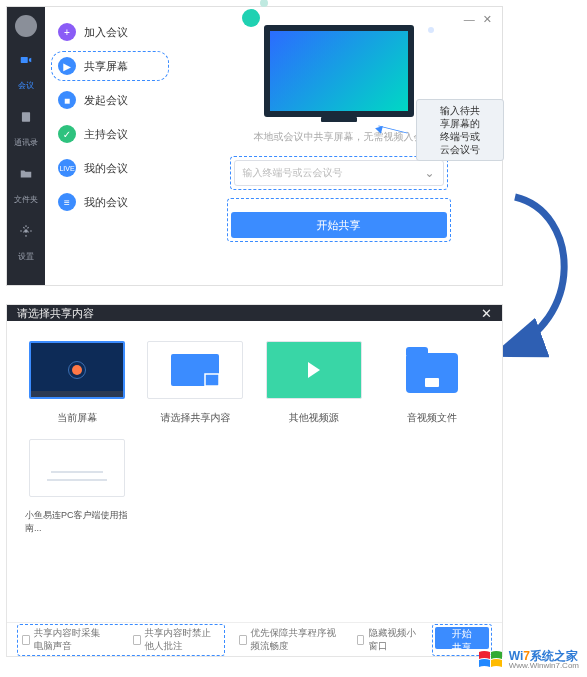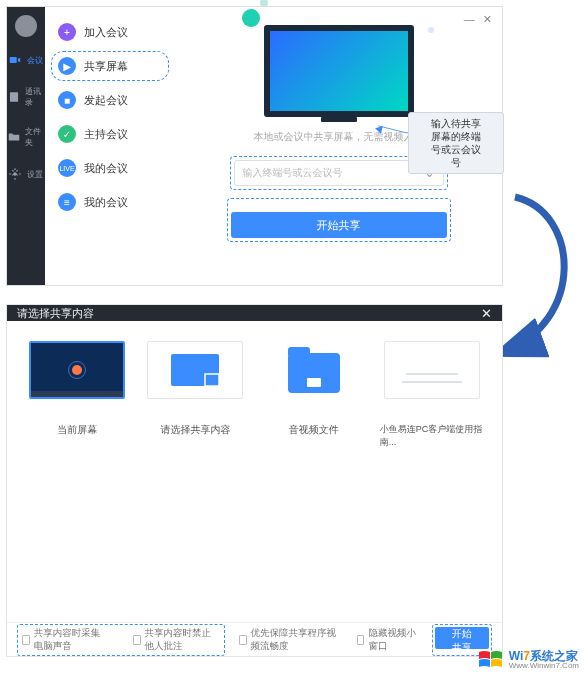--- a/index.html
+++ b/index.html
@@ -2,21 +2,21 @@
 <html><head>
 <meta charset="utf-8">
 <style>
 *{box-sizing:border-box;margin:0;padding:0;font-family:"Microsoft YaHei","PingFang SC",sans-serif}
 body{background:#fff;width:587px;height:677px;position:relative;overflow:hidden}
 
 
 .win1{position:absolute;left:6px;top:6px;width:497px;height:280px;border:1px solid #e0e0e0;background:#fff;display:flex}
 .sidebar{width:38px;background:#262a33;display:flex;flex-direction:column;align-items:center;padding-top:8px;gap:12px;color:#aab}
 .avatar{width:22px;height:22px;border-radius:50%;background:#8a8f99}
-.sb-item{display:flex;align-items:center;gap:4px;font-size:8px;color:#9aa0ad;width:100%;padding:3px 0;cursor:pointer}
+.sb-item{display:flex;flex-direction:column;align-items:center;gap:12px;font-size:8px;color:#9aa0ad;width:100%;padding:3px 0;cursor:pointer}
 .sb-item.active{color:#3b8cff}
 .sb-ico{width:16px;height:16px;display:flex;align-items:center;justify-content:center;font-size:12px}
 .sb-ico svg{width:14px;height:14px}
 
 .menu{width:130px;background:#fff;padding:10px 6px;display:flex;flex-direction:column;gap:4px}
 .menu-item{display:flex;align-items:center;gap:8px;padding:5px 6px;border-radius:12px;font-size:11px;color:#333;cursor:pointer;position:relative;border:1px solid transparent}
 .menu-item.sel{border:1px dashed #3b8cff}
 .mi-ico{width:18px;height:18px;border-radius:50%;display:flex;align-items:center;justify-content:center;color:#fff;font-size:10px}
 .c-purple{background:#8a5cf6}.c-blue{background:#3b8cff}.c-green{background:#2ec27e}
 
@@ -29,33 +29,33 @@
 .dot3{width:6px;height:6px;background:#d9e7ff;right:-20px;top:12px}
 .stand{width:36px;height:5px;background:#1a2a3a;margin:0 auto;border-radius:1px}
 .caption{font-size:10px;color:#aaa;margin-top:8px}
 .inputrow{margin-top:12px;width:210px;height:26px;border:1px solid #dcdfe6;border-radius:3px;display:flex;align-items:center;padding:0 8px;justify-content:space-between;font-size:10px;color:#bbb}
 .inputrow-wrap{border:1.5px dashed #3b8cff;padding:3px;border-radius:4px;margin-top:12px}
 .inputrow-wrap .inputrow{margin-top:0}
 .chev{color:#999;font-size:12px}
 .startbtn{margin-top:10px;width:216px;height:26px;background:#3b8cff;color:#fff;font-size:11px;border:none;border-radius:3px;cursor:pointer}
 .startwrap{border:1.5px dashed #3b8cff;padding:3px;border-radius:4px;margin-top:8px}
 
-.tooltip{position:absolute;right:-2px;top:105px;background:#eef2f6;border:1px solid #d0d7de;border-radius:3px;padding:4px 20px;font-size:10px;color:#333;width:96px;text-align:center;line-height:1.3}
+.tooltip{position:absolute;right:-2px;top:92px;background:#eef2f6;border:1px solid #d0d7de;border-radius:3px;padding:4px 20px;font-size:10px;color:#333;width:88px;text-align:center;line-height:1.3}
 .tip-line{width:30px;height:1px;background:#3b8cff;position:absolute;right:94px;top:122px;transform:rotate(14deg)}
 .tip-arrowhead{position:absolute;right:120px;top:118px;width:0;height:0;border-top:4px solid transparent;border-bottom:4px solid transparent;border-right:7px solid #3b8cff;transform:rotate(14deg)}
 
 
 .curve{position:absolute;left:495px;top:192px;width:90px;height:170px;pointer-events:none}
 
 
 .win2{position:absolute;left:6px;top:304px;width:497px;height:353px;border:1px solid #e5e5e5;background:#fff;display:flex;flex-direction:column}
 .titlebar{height:16px;background:#262a33;color:#eee;font-size:11px;display:flex;align-items:center;padding:0 10px;justify-content:space-between}
 .close-x{color:#eee;cursor:pointer;font-size:13px}
 .grid{flex:1;padding:20px 18px 0 18px;display:grid;grid-template-columns:repeat(4,1fr);gap:14px 14px;align-content:start}
-.card{display:flex;flex-direction:column;align-items:center;gap:24px;cursor:pointer}
+.card{display:flex;flex-direction:column;align-items:center;gap:12px;cursor:pointer}
 .thumb{width:96px;height:58px;border:1px solid #e2e5ea;border-radius:2px;display:flex;align-items:center;justify-content:center;overflow:hidden;background:#fff}
 .thumb.sel{border:2px solid #3b8cff}
 .lbl{font-size:10px;color:#555}
 .folder{width:52px;height:40px;background:#3b8cff;border-radius:4px;position:relative;margin-top:6px}
 .folder:before{content:"";position:absolute;top:-6px;left:0;width:22px;height:8px;background:#3b8cff;border-radius:3px 3px 0 0}
 .folder .cam{position:absolute;bottom:6px;left:50%;transform:translateX(-50%);width:14px;height:9px;background:#fff;border-radius:1px}
 .footer{height:34px;border-top:1px solid #eee;display:flex;align-items:center;padding:0 10px;gap:14px;font-size:9.5px;color:#777}
 .chk{display:flex;align-items:center;gap:4px}
 .chk-box{width:10px;height:10px;border:1px solid #bbb;border-radius:1px;display:inline-block}
 .chkwrap{border:1.5px dashed #3b8cff;padding:2px 4px;border-radius:3px;display:flex;gap:24px}
@@ -212,20 +212,26 @@
         <svg viewBox="0 0 56 40">
             <rect x="4" y="4" width="48" height="32" rx="2" fill="#3b8cff"></rect>
             <rect x="38" y="24" width="14" height="12" fill="none" stroke="#fff" stroke-width="1.5"></rect>
             <path d="M52 36 l6 6" stroke="#fff"></path>
           </svg>
       </div>
       <span class="lbl">请选择共享内容</span>
     </div>
 
 
+    <div class="card">
+      <div class="thumb th-vid">
+          <div class="play"></div>
+        </div>
+      <span class="lbl">其他视频源</span>
+    </div>
 
     <div class="card">
       <div class="thumb" style="border:none">
         <div class="folder">
             <div class="cam"></div>
           </div>
       </div>
       <span class="lbl">音视频文件</span>
     </div>
 

